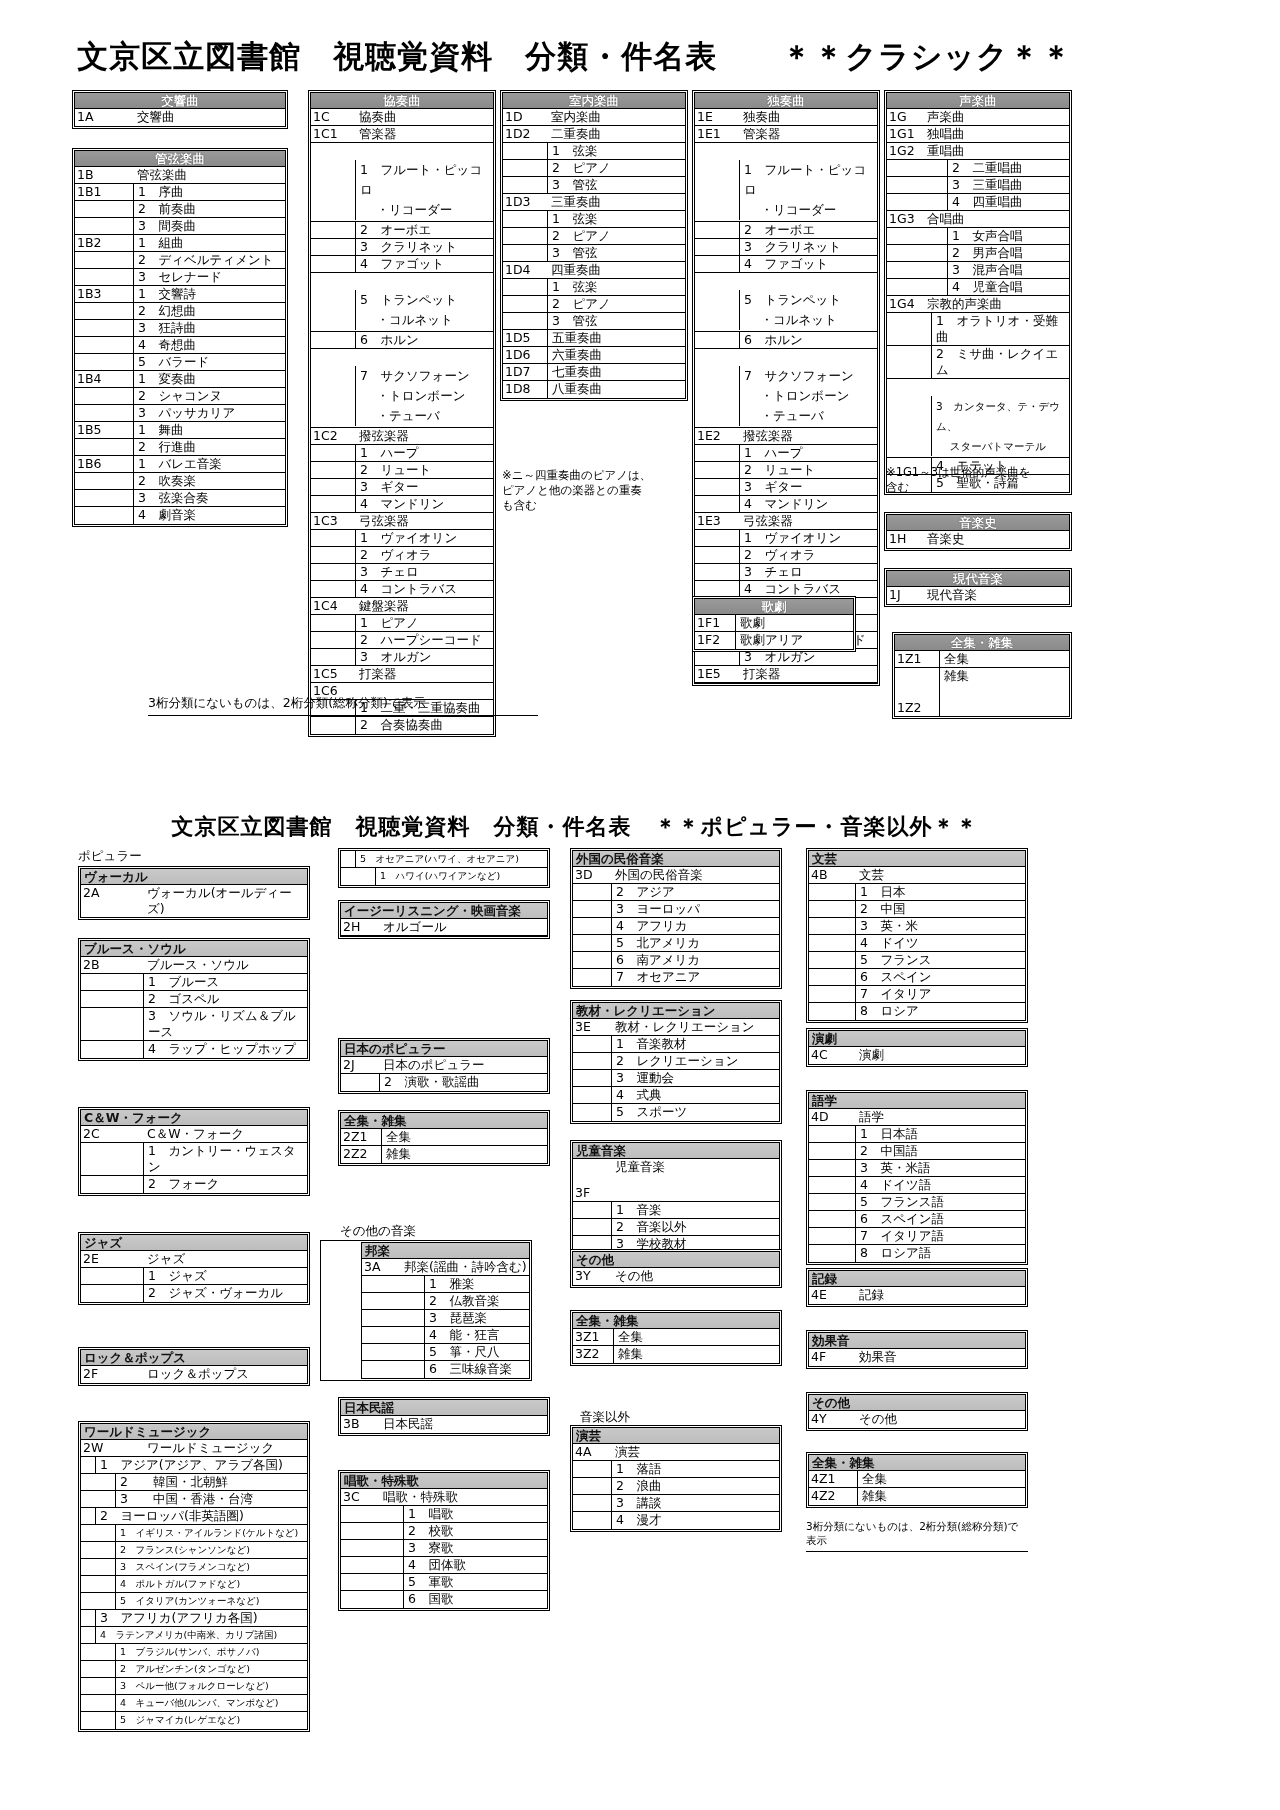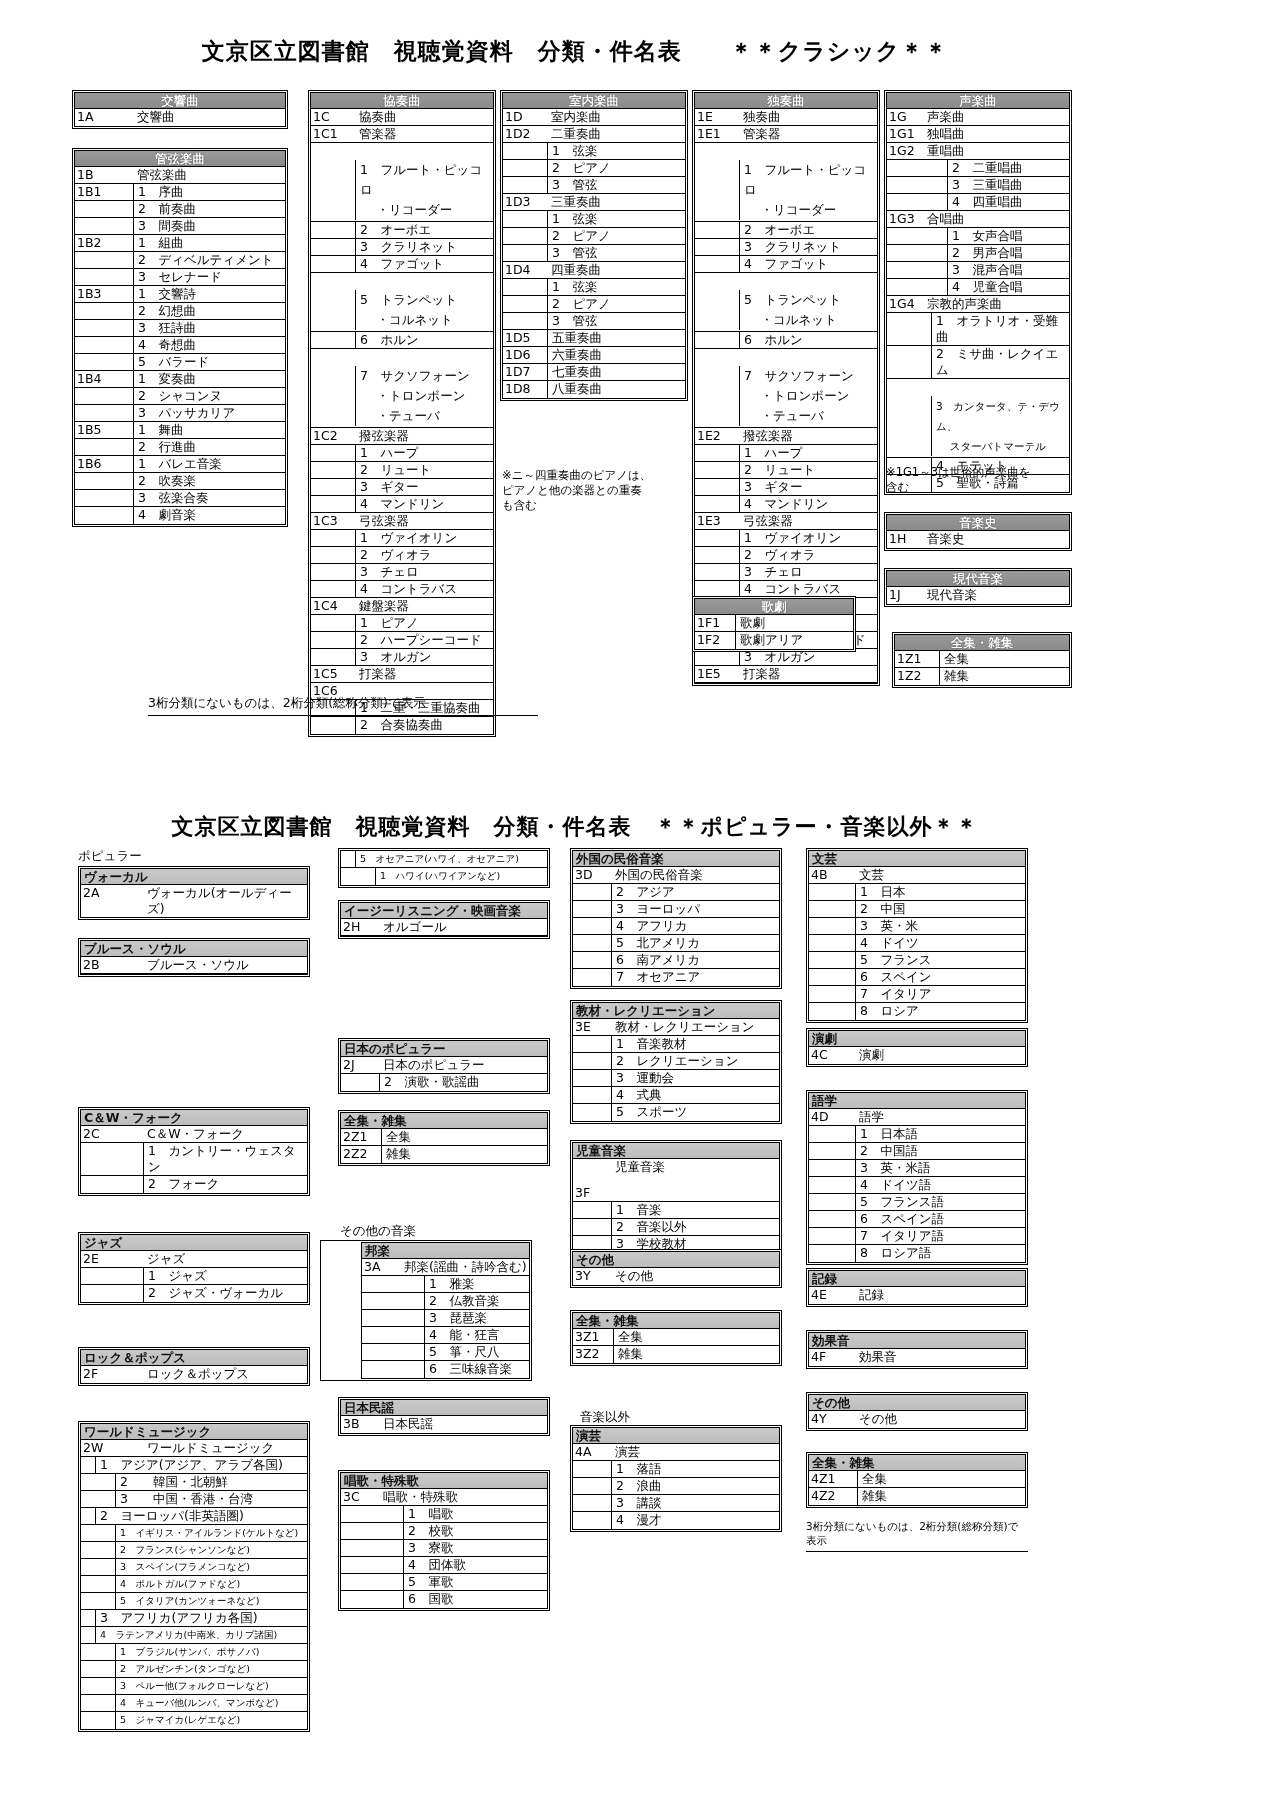--- a/index.html
+++ b/index.html
@@ -9,21 +9,21 @@
     background:#ffffff;
     font-family:"DejaVu Sans","Liberation Sans",sans-serif;
     color:#000;
     position:relative;
     overflow:hidden;
   }
   .page { position:relative; width:1280px; height:1810px; }
 
   .title {
     text-align:center;
-    font-size:23px;
+    font-size:31px;
     font-weight:600;
     letter-spacing:1px;
     white-space:pre;
   }
   #title1 { position:absolute; left:0; top:36px; width:1150px; }
   #title2 { position:absolute; left:0; top:812px; width:1150px; font-size:22px; }
 
   
   .grp {
     position:absolute;
@@ -608,21 +608,21 @@
 
   <div class="grp" style="left:892px; top:632px; width:180px;">
     <div class="inner">
       <div class="hdr">全集・雑集</div>
       <div id="coll1-body">
           <div class="row">
             <div class="c-code" style="width: 44px;">1Z1</div>
             <div class="c-lbl">全集</div>
           </div>
           <div class="row">
-            <div class="c-code" style="width: 44px;">1Z2</div>
+            <div class="c-code" style="width: 44px; margin-top: 32px;">1Z2</div>
             <div class="c-lbl">雑集</div>
           </div>
         </div>
     </div>
   </div>
 
   <div class="footnote" style="left:148px; top:695px; width:390px;">3桁分類にないものは、2桁分類(総称分類)で表示</div>
 
   <div class="title" id="title2">文京区立図書館　視聴覚資料　分類・件名表　＊＊ポピュラー・音楽以外＊＊</div>
 
@@ -640,20 +640,38 @@
     </div>
   </div>
 
   <div class="grp" style="left:78px; top:938px; width:232px;">
     <div class="inner">
       <div class="hdr left">ブルース・ソウル</div>
       <div class="row thick">
         <div class="c-code" style="width:62px;">2B</div>
         <div class="c-lbl nb">ブルース・ソウル</div>
       </div>
+      <div id="blues-items">
+          <div class="row">
+            <div class="c-blank" style="width: 62px;"></div>
+            <div class="c-lbl">1　ブルース</div>
+          </div>
+          <div class="row">
+            <div class="c-blank" style="width: 62px;"></div>
+            <div class="c-lbl">2　ゴスペル</div>
+          </div>
+          <div class="row">
+            <div class="c-blank" style="width: 62px;"></div>
+            <div class="c-lbl">3　ソウル・リズム＆ブルース</div>
+          </div>
+          <div class="row">
+            <div class="c-blank" style="width: 62px;"></div>
+            <div class="c-lbl">4　ラップ・ヒップホップ</div>
+          </div>
+        </div>
     </div>
   </div>
 
   <div class="grp" style="left:78px; top:1107px; width:232px;">
     <div class="inner">
       <div class="hdr left">C＆W・フォーク</div>
       <div class="row thick">
         <div class="c-code" style="width:62px;">2C</div>
         <div class="c-lbl nb">C＆W・フォーク</div>
       </div>

